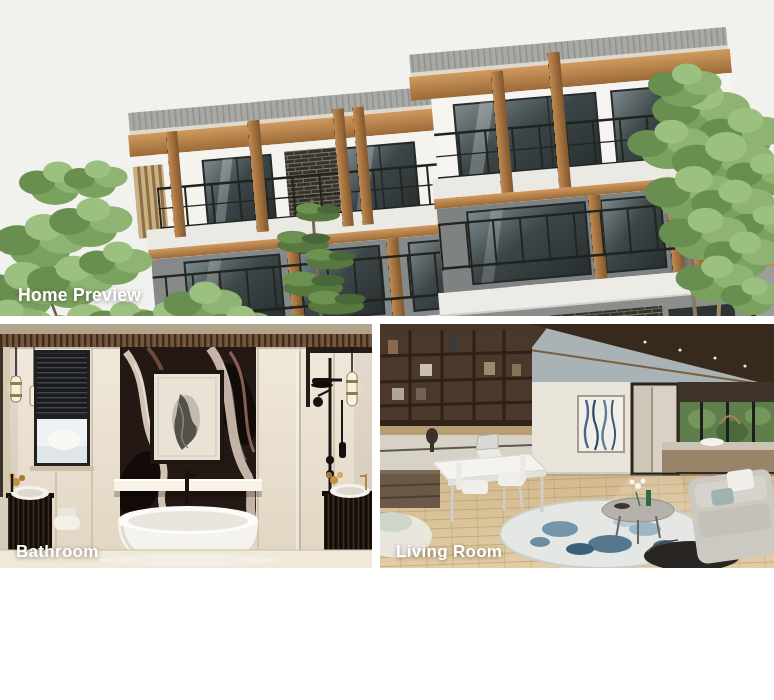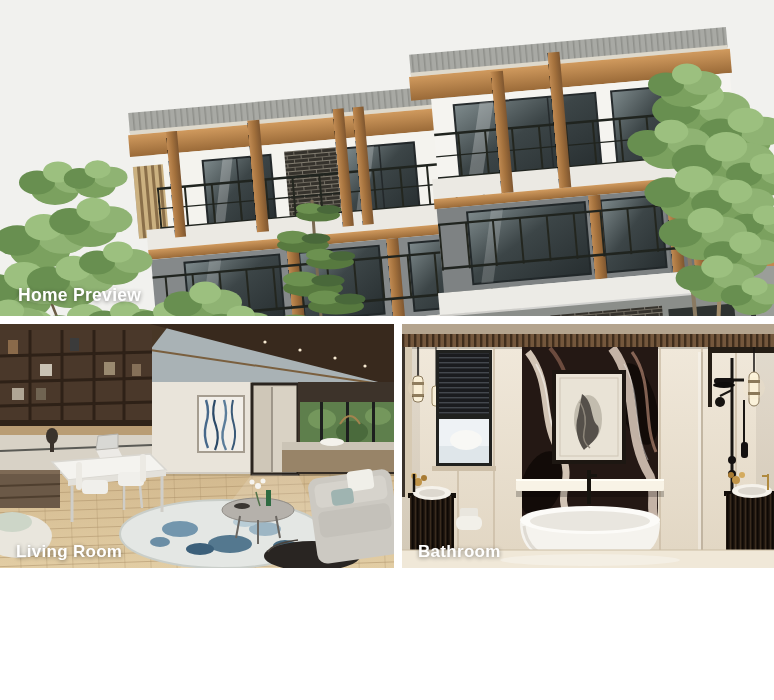--- a/index.html
+++ b/index.html
@@ -306,156 +306,20 @@
         <ellipse cx="706" cy="433" rx="22" ry="13" fill="#44613a"></ellipse>
         <ellipse cx="744" cy="431" rx="24" ry="14" fill="#567747"></ellipse>
           <ellipse cx="744" cy="425" rx="16" ry="8" fill="#6f9160"></ellipse>
       </g>
     </svg>
     <figcaption class="photo-label">Home Preview</figcaption>
   </figure>
 
   <div class="row">
 
-    <figure class="tile tile-left">
-      <svg width="394" height="244" viewBox="0 0 394 244" xmlns="http://www.w3.org/2000/svg">
-        <defs>
-          <linearGradient id="l-floor" x1="0" y1="0" x2="0" y2="1">
-            <stop offset="0" stop-color="#cdb287"></stop>
-              <stop offset="1" stop-color="#e2cda4"></stop>
-          </linearGradient>
-          <pattern id="l-plank" width="26" height="9" patternUnits="userSpaceOnUse" patternTransform="rotate(-2)">
-            <rect y="8" width="26" height="1" fill="#a98e66" opacity=".5"></rect>
-            <rect x="12" width="1" height="9" fill="#a98e66" opacity=".35"></rect>
-          </pattern>
-          <clipPath id="l-rugclip">
-              <ellipse cx="222" cy="210" rx="102" ry="34"></ellipse>
-            </clipPath>
-        </defs>
-
-        <rect x="0" y="115" width="394" height="129" fill="url(#l-floor)"></rect>
-        <rect x="0" y="115" width="394" height="129" fill="url(#l-plank)"></rect>
-
-        <rect x="0" y="0" width="394" height="60" fill="#a9b2b5"></rect>
-        <polygon points="0,0 170,0 150,26 0,58" fill="#483726"></polygon>
-        <polygon points="150,0 394,0 394,62 235,22" fill="#38291d"></polygon>
-        <line x1="150" y1="26" x2="394" y2="62" stroke="#7a5f3e" stroke-width="2"></line>
-        <circle cx="265" cy="18" r="1.6" fill="#f7ead2"></circle>
-          <circle cx="300" cy="26" r="1.6" fill="#f7ead2"></circle>
-        <circle cx="335" cy="34" r="1.6" fill="#f7ead2"></circle>
-          <circle cx="365" cy="42" r="1.6" fill="#f7ead2"></circle>
-
-        <rect x="0" y="6" width="152" height="96" fill="#4a382a"></rect>
-        <line x1="30" y1="6" x2="30" y2="102" stroke="#2e2117" stroke-width="3"></line>
-        <line x1="62" y1="6" x2="62" y2="102" stroke="#2e2117" stroke-width="3"></line>
-        <line x1="94" y1="6" x2="94" y2="102" stroke="#2e2117" stroke-width="3"></line>
-        <line x1="124" y1="6" x2="124" y2="102" stroke="#2e2117" stroke-width="3"></line>
-        <line x1="0" y1="32" x2="152" y2="28" stroke="#2e2117" stroke-width="3"></line>
-        <line x1="0" y1="58" x2="152" y2="54" stroke="#2e2117" stroke-width="3"></line>
-        <line x1="0" y1="82" x2="152" y2="78" stroke="#2e2117" stroke-width="3"></line>
-        <rect x="8" y="16" width="10" height="14" fill="#8a6a4a"></rect>
-          <rect x="40" y="40" width="12" height="12" fill="#c9c2b4"></rect>
-        <rect x="70" y="14" width="9" height="13" fill="#3b3b3b"></rect>
-          <rect x="104" y="38" width="11" height="13" fill="#9a8a70"></rect>
-        <rect x="36" y="64" width="10" height="12" fill="#70645２" opacity="0"></rect>
-          <rect x="36" y="64" width="10" height="12" fill="#706452"></rect>
-        <rect x="132" y="40" width="9" height="12" fill="#857058"></rect>
-          <rect x="12" y="64" width="12" height="12" fill="#b0a695"></rect>
-        <rect x="0" y="96" width="160" height="6" fill="#2f2318"></rect>
-
-        <rect x="0" y="102" width="152" height="48" fill="#d8d2c6"></rect>
-        <rect x="0" y="102" width="152" height="9" fill="#b99d74"></rect>
-        <line x1="0" y1="127" x2="152" y2="121" stroke="#5a5a55" stroke-width="2"></line>
-        <ellipse cx="52" cy="112" rx="6" ry="8" fill="#3a332c"></ellipse>
-        <rect x="50" y="118" width="4" height="10" fill="#3a332c"></rect>
-
-        <rect x="152" y="58" width="100" height="92" fill="#e9e4da"></rect>
-        <rect x="152" y="148" width="242" height="4" fill="#000000" opacity=".1"></rect>
-        <rect x="198" y="72" width="46" height="56" fill="#f2efe9" stroke="#a59d90" stroke-width="2"></rect>
-        <path d="M206,76 q4,12 0,24 q-3,12 2,24" stroke="#47688a" stroke-width="2.4" fill="none"></path>
-        <path d="M215,76 q-4,14 1,26 q4,12 -1,24" stroke="#2c4a68" stroke-width="2.2" fill="none"></path>
-        <path d="M224,76 q4,13 0,26 q-4,12 2,24" stroke="#5b7d9a" stroke-width="2.4" fill="none"></path>
-        <path d="M233,76 q-3,12 1,25 q3,12 -2,25" stroke="#3a5a78" stroke-width="2" fill="none"></path>
-
-        <rect x="252" y="60" width="46" height="90" fill="#cfc7b8" stroke="#2a241e" stroke-width="3"></rect>
-        <rect x="272" y="63" width="24" height="85" fill="#d9d2c4"></rect>
-        <line x1="272" y1="63" x2="272" y2="148" stroke="#8c8478" stroke-width="1.5"></line>
-
-        <rect x="298" y="58" width="96" height="92" fill="#3d332a"></rect>
-        <rect x="300" y="78" width="94" height="56" fill="#5e7f4c"></rect>
-        <ellipse cx="322" cy="95" rx="14" ry="10" fill="#74975c"></ellipse>
-        <ellipse cx="352" cy="108" rx="16" ry="11" fill="#4a6a3c"></ellipse>
-        <ellipse cx="378" cy="92" rx="13" ry="9" fill="#74975c"></ellipse>
-        <rect x="320" y="78" width="3" height="56" fill="#1d1f1e"></rect>
-        <rect x="346" y="78" width="3" height="56" fill="#1d1f1e"></rect>
-        <rect x="372" y="78" width="3" height="56" fill="#1d1f1e"></rect>
-        <path d="M340,100 q10,-16 20,0" stroke="#a3834e" stroke-width="2" fill="none"></path>
-        <rect x="282" y="118" width="112" height="8" fill="#cbc4b6"></rect>
-        <rect x="282" y="126" width="112" height="22" fill="#988468"></rect>
-        <ellipse cx="332" cy="118" rx="12" ry="4" fill="#f4f2ec"></ellipse>
-        <rect x="282" y="148" width="112" height="4" fill="#000000" opacity=".15"></rect>
-
-        <polygon points="252,150 298,150 340,244 180,244" fill="#ffffff" opacity=".14"></polygon>
-
-        <ellipse cx="222" cy="210" rx="102" ry="34" fill="#e4e7e4" stroke="#c9cec9" stroke-width="2"></ellipse>
-        <g clip-path="url(#l-rugclip)">
-          <ellipse cx="180" cy="205" rx="18" ry="8" fill="#7396ad"></ellipse>
-          <ellipse cx="230" cy="220" rx="22" ry="9" fill="#54788f"></ellipse>
-          <ellipse cx="265" cy="205" rx="16" ry="7" fill="#9db6c4"></ellipse>
-          <ellipse cx="200" cy="225" rx="14" ry="6" fill="#3c607a"></ellipse>
-          <ellipse cx="245" cy="198" rx="12" ry="5" fill="#b9cdd6"></ellipse>
-          <ellipse cx="160" cy="218" rx="10" ry="5" fill="#6b8ea5"></ellipse>
-          <ellipse cx="285" cy="222" rx="12" ry="6" fill="#46697f"></ellipse>
-        </g>
-
-        <polygon points="52,138 150,130 166,146 68,156" fill="#f4f3ef" stroke="#d9d7d1" stroke-width="1.5"></polygon>
-        <polygon points="68,156 166,146 166,152 68,162" fill="#e3e1db"></polygon>
-        <line x1="72" y1="162" x2="72" y2="198" stroke="#d0cec8" stroke-width="3"></line>
-        <line x1="162" y1="152" x2="162" y2="188" stroke="#d0cec8" stroke-width="3"></line>
-        <line x1="58" y1="146" x2="58" y2="178" stroke="#c4c2bc" stroke-width="3"></line>
-        <polygon points="96,126 118,124 122,132 100,134" fill="#eceae6"></polygon>
-        <polygon points="98,112 118,110 118,124 96,126" fill="#d8d8d4" stroke="#b5b3ad" stroke-width="1"></polygon>
-        <rect x="118" y="148" width="26" height="14" rx="4" fill="#f0efeb"></rect>
-        <rect x="140" y="130" width="6" height="28" rx="3" fill="#eceae4"></rect>
-        <line x1="124" y1="162" x2="124" y2="186" stroke="#cfcdc7" stroke-width="2.5"></line>
-        <line x1="140" y1="162" x2="142" y2="184" stroke="#cfcdc7" stroke-width="2.5"></line>
-        <rect x="82" y="156" width="26" height="14" rx="4" fill="#f0efeb"></rect>
-        <rect x="76" y="138" width="6" height="28" rx="3" fill="#eceae4"></rect>
-
-        <rect x="0" y="146" width="60" height="4" fill="#7e6a55"></rect>
-        <rect x="0" y="150" width="60" height="34" fill="#6b5947"></rect>
-        <line x1="0" y1="162" x2="60" y2="160" stroke="#4f3f2f" stroke-width="2"></line>
-        <line x1="0" y1="174" x2="60" y2="172" stroke="#4f3f2f" stroke-width="2"></line>
-        <ellipse cx="18" cy="212" rx="34" ry="22" fill="#e9e6dd"></ellipse>
-        <ellipse cx="12" cy="198" rx="20" ry="10" fill="#cdd6c8"></ellipse>
-
-        <ellipse cx="258" cy="186" rx="36" ry="12" fill="#b5b1ab" stroke="#908c86" stroke-width="1"></ellipse>
-        <line x1="240" y1="192" x2="236" y2="214" stroke="#6b6762" stroke-width="2"></line>
-        <line x1="258" y1="196" x2="258" y2="220" stroke="#6b6762" stroke-width="2"></line>
-        <line x1="276" y1="192" x2="280" y2="214" stroke="#6b6762" stroke-width="2"></line>
-        <rect x="266" y="166" width="5" height="16" fill="#2f6b42"></rect>
-        <circle cx="258" cy="162" r="3" fill="#f6f4ef"></circle>
-          <circle cx="252" cy="158" r="2.5" fill="#f6f4ef"></circle>
-          <circle cx="263" cy="157" r="2.5" fill="#f6f4ef"></circle>
-        <path d="M256,168 q2,8 4,14" stroke="#51724a" stroke-width="1.5" fill="none"></path>
-        <ellipse cx="242" cy="182" rx="8" ry="3" fill="#3a3632"></ellipse>
-        <ellipse cx="312" cy="232" rx="48" ry="15" fill="#292522"></ellipse>
-        <path d="M268,228 a48,15 0 0 1 30,-12" stroke="#4a443e" stroke-width="1.5" fill="none"></path>
-
-        <g transform="rotate(-8 350 190)">
-          <rect x="312" y="150" width="84" height="86" rx="10" fill="#ccc9c2"></rect>
-          <rect x="318" y="156" width="72" height="24" rx="6" fill="#d6d3cc"></rect>
-          <rect x="318" y="184" width="72" height="26" rx="6" fill="#c4c1ba"></rect>
-          <rect x="352" y="148" width="26" height="20" rx="4" fill="#f0efe9"></rect>
-          <rect x="334" y="164" width="22" height="16" rx="4" fill="#9fb4b1"></rect>
-        </g>
-      </svg>
-      <figcaption class="photo-label">Living Room</figcaption>
-    </figure>
-
     <figure class="tile tile-right">
       <svg width="372" height="244" viewBox="0 0 372 244" xmlns="http://www.w3.org/2000/svg">
         <defs>
           <linearGradient id="b-wall" x1="0" y1="0" x2="0" y2="1">
             <stop offset="0" stop-color="#f0e8da"></stop>
               <stop offset="1" stop-color="#e2d7c4"></stop>
           </linearGradient>
           <pattern id="b-slat" width="6" height="13" patternUnits="userSpaceOnUse">
             <rect width="6" height="13" fill="#74573c"></rect>
               <rect width="2.4" height="13" fill="#3f2d1c"></rect>
@@ -579,14 +443,150 @@
         <line x1="366" y1="150" x2="366" y2="166" stroke="#b08a3e" stroke-width="2"></line>
         <line x1="366" y1="152" x2="360" y2="152" stroke="#b08a3e" stroke-width="2"></line>
 
         <rect x="0" y="226" width="372" height="18" fill="#f0e8d8"></rect>
         <line x1="0" y1="226" x2="372" y2="226" stroke="#cbbda4" stroke-width="1"></line>
         <ellipse cx="188" cy="236" rx="90" ry="6" fill="#ffffff" opacity=".3"></ellipse>
       </svg>
       <figcaption class="photo-label">Bathroom</figcaption>
     </figure>
 
+    <figure class="tile tile-left">
+      <svg width="394" height="244" viewBox="0 0 394 244" xmlns="http://www.w3.org/2000/svg">
+        <defs>
+          <linearGradient id="l-floor" x1="0" y1="0" x2="0" y2="1">
+            <stop offset="0" stop-color="#cdb287"></stop>
+              <stop offset="1" stop-color="#e2cda4"></stop>
+          </linearGradient>
+          <pattern id="l-plank" width="26" height="9" patternUnits="userSpaceOnUse" patternTransform="rotate(-2)">
+            <rect y="8" width="26" height="1" fill="#a98e66" opacity=".5"></rect>
+            <rect x="12" width="1" height="9" fill="#a98e66" opacity=".35"></rect>
+          </pattern>
+          <clipPath id="l-rugclip">
+              <ellipse cx="222" cy="210" rx="102" ry="34"></ellipse>
+            </clipPath>
+        </defs>
+
+        <rect x="0" y="115" width="394" height="129" fill="url(#l-floor)"></rect>
+        <rect x="0" y="115" width="394" height="129" fill="url(#l-plank)"></rect>
+
+        <rect x="0" y="0" width="394" height="60" fill="#a9b2b5"></rect>
+        <polygon points="0,0 170,0 150,26 0,58" fill="#483726"></polygon>
+        <polygon points="150,0 394,0 394,62 235,22" fill="#38291d"></polygon>
+        <line x1="150" y1="26" x2="394" y2="62" stroke="#7a5f3e" stroke-width="2"></line>
+        <circle cx="265" cy="18" r="1.6" fill="#f7ead2"></circle>
+          <circle cx="300" cy="26" r="1.6" fill="#f7ead2"></circle>
+        <circle cx="335" cy="34" r="1.6" fill="#f7ead2"></circle>
+          <circle cx="365" cy="42" r="1.6" fill="#f7ead2"></circle>
+
+        <rect x="0" y="6" width="152" height="96" fill="#4a382a"></rect>
+        <line x1="30" y1="6" x2="30" y2="102" stroke="#2e2117" stroke-width="3"></line>
+        <line x1="62" y1="6" x2="62" y2="102" stroke="#2e2117" stroke-width="3"></line>
+        <line x1="94" y1="6" x2="94" y2="102" stroke="#2e2117" stroke-width="3"></line>
+        <line x1="124" y1="6" x2="124" y2="102" stroke="#2e2117" stroke-width="3"></line>
+        <line x1="0" y1="32" x2="152" y2="28" stroke="#2e2117" stroke-width="3"></line>
+        <line x1="0" y1="58" x2="152" y2="54" stroke="#2e2117" stroke-width="3"></line>
+        <line x1="0" y1="82" x2="152" y2="78" stroke="#2e2117" stroke-width="3"></line>
+        <rect x="8" y="16" width="10" height="14" fill="#8a6a4a"></rect>
+          <rect x="40" y="40" width="12" height="12" fill="#c9c2b4"></rect>
+        <rect x="70" y="14" width="9" height="13" fill="#3b3b3b"></rect>
+          <rect x="104" y="38" width="11" height="13" fill="#9a8a70"></rect>
+        <rect x="36" y="64" width="10" height="12" fill="#70645２" opacity="0"></rect>
+          <rect x="36" y="64" width="10" height="12" fill="#706452"></rect>
+        <rect x="132" y="40" width="9" height="12" fill="#857058"></rect>
+          <rect x="12" y="64" width="12" height="12" fill="#b0a695"></rect>
+        <rect x="0" y="96" width="160" height="6" fill="#2f2318"></rect>
+
+        <rect x="0" y="102" width="152" height="48" fill="#d8d2c6"></rect>
+        <rect x="0" y="102" width="152" height="9" fill="#b99d74"></rect>
+        <line x1="0" y1="127" x2="152" y2="121" stroke="#5a5a55" stroke-width="2"></line>
+        <ellipse cx="52" cy="112" rx="6" ry="8" fill="#3a332c"></ellipse>
+        <rect x="50" y="118" width="4" height="10" fill="#3a332c"></rect>
+
+        <rect x="152" y="58" width="100" height="92" fill="#e9e4da"></rect>
+        <rect x="152" y="148" width="242" height="4" fill="#000000" opacity=".1"></rect>
+        <rect x="198" y="72" width="46" height="56" fill="#f2efe9" stroke="#a59d90" stroke-width="2"></rect>
+        <path d="M206,76 q4,12 0,24 q-3,12 2,24" stroke="#47688a" stroke-width="2.4" fill="none"></path>
+        <path d="M215,76 q-4,14 1,26 q4,12 -1,24" stroke="#2c4a68" stroke-width="2.2" fill="none"></path>
+        <path d="M224,76 q4,13 0,26 q-4,12 2,24" stroke="#5b7d9a" stroke-width="2.4" fill="none"></path>
+        <path d="M233,76 q-3,12 1,25 q3,12 -2,25" stroke="#3a5a78" stroke-width="2" fill="none"></path>
+
+        <rect x="252" y="60" width="46" height="90" fill="#cfc7b8" stroke="#2a241e" stroke-width="3"></rect>
+        <rect x="272" y="63" width="24" height="85" fill="#d9d2c4"></rect>
+        <line x1="272" y1="63" x2="272" y2="148" stroke="#8c8478" stroke-width="1.5"></line>
+
+        <rect x="298" y="58" width="96" height="92" fill="#3d332a"></rect>
+        <rect x="300" y="78" width="94" height="56" fill="#5e7f4c"></rect>
+        <ellipse cx="322" cy="95" rx="14" ry="10" fill="#74975c"></ellipse>
+        <ellipse cx="352" cy="108" rx="16" ry="11" fill="#4a6a3c"></ellipse>
+        <ellipse cx="378" cy="92" rx="13" ry="9" fill="#74975c"></ellipse>
+        <rect x="320" y="78" width="3" height="56" fill="#1d1f1e"></rect>
+        <rect x="346" y="78" width="3" height="56" fill="#1d1f1e"></rect>
+        <rect x="372" y="78" width="3" height="56" fill="#1d1f1e"></rect>
+        <path d="M340,100 q10,-16 20,0" stroke="#a3834e" stroke-width="2" fill="none"></path>
+        <rect x="282" y="118" width="112" height="8" fill="#cbc4b6"></rect>
+        <rect x="282" y="126" width="112" height="22" fill="#988468"></rect>
+        <ellipse cx="332" cy="118" rx="12" ry="4" fill="#f4f2ec"></ellipse>
+        <rect x="282" y="148" width="112" height="4" fill="#000000" opacity=".15"></rect>
+
+        <polygon points="252,150 298,150 340,244 180,244" fill="#ffffff" opacity=".14"></polygon>
+
+        <ellipse cx="222" cy="210" rx="102" ry="34" fill="#e4e7e4" stroke="#c9cec9" stroke-width="2"></ellipse>
+        <g clip-path="url(#l-rugclip)">
+          <ellipse cx="180" cy="205" rx="18" ry="8" fill="#7396ad"></ellipse>
+          <ellipse cx="230" cy="220" rx="22" ry="9" fill="#54788f"></ellipse>
+          <ellipse cx="265" cy="205" rx="16" ry="7" fill="#9db6c4"></ellipse>
+          <ellipse cx="200" cy="225" rx="14" ry="6" fill="#3c607a"></ellipse>
+          <ellipse cx="245" cy="198" rx="12" ry="5" fill="#b9cdd6"></ellipse>
+          <ellipse cx="160" cy="218" rx="10" ry="5" fill="#6b8ea5"></ellipse>
+          <ellipse cx="285" cy="222" rx="12" ry="6" fill="#46697f"></ellipse>
+        </g>
+
+        <polygon points="52,138 150,130 166,146 68,156" fill="#f4f3ef" stroke="#d9d7d1" stroke-width="1.5"></polygon>
+        <polygon points="68,156 166,146 166,152 68,162" fill="#e3e1db"></polygon>
+        <line x1="72" y1="162" x2="72" y2="198" stroke="#d0cec8" stroke-width="3"></line>
+        <line x1="162" y1="152" x2="162" y2="188" stroke="#d0cec8" stroke-width="3"></line>
+        <line x1="58" y1="146" x2="58" y2="178" stroke="#c4c2bc" stroke-width="3"></line>
+        <polygon points="96,126 118,124 122,132 100,134" fill="#eceae6"></polygon>
+        <polygon points="98,112 118,110 118,124 96,126" fill="#d8d8d4" stroke="#b5b3ad" stroke-width="1"></polygon>
+        <rect x="118" y="148" width="26" height="14" rx="4" fill="#f0efeb"></rect>
+        <rect x="140" y="130" width="6" height="28" rx="3" fill="#eceae4"></rect>
+        <line x1="124" y1="162" x2="124" y2="186" stroke="#cfcdc7" stroke-width="2.5"></line>
+        <line x1="140" y1="162" x2="142" y2="184" stroke="#cfcdc7" stroke-width="2.5"></line>
+        <rect x="82" y="156" width="26" height="14" rx="4" fill="#f0efeb"></rect>
+        <rect x="76" y="138" width="6" height="28" rx="3" fill="#eceae4"></rect>
+
+        <rect x="0" y="146" width="60" height="4" fill="#7e6a55"></rect>
+        <rect x="0" y="150" width="60" height="34" fill="#6b5947"></rect>
+        <line x1="0" y1="162" x2="60" y2="160" stroke="#4f3f2f" stroke-width="2"></line>
+        <line x1="0" y1="174" x2="60" y2="172" stroke="#4f3f2f" stroke-width="2"></line>
+        <ellipse cx="18" cy="212" rx="34" ry="22" fill="#e9e6dd"></ellipse>
+        <ellipse cx="12" cy="198" rx="20" ry="10" fill="#cdd6c8"></ellipse>
+
+        <ellipse cx="258" cy="186" rx="36" ry="12" fill="#b5b1ab" stroke="#908c86" stroke-width="1"></ellipse>
+        <line x1="240" y1="192" x2="236" y2="214" stroke="#6b6762" stroke-width="2"></line>
+        <line x1="258" y1="196" x2="258" y2="220" stroke="#6b6762" stroke-width="2"></line>
+        <line x1="276" y1="192" x2="280" y2="214" stroke="#6b6762" stroke-width="2"></line>
+        <rect x="266" y="166" width="5" height="16" fill="#2f6b42"></rect>
+        <circle cx="258" cy="162" r="3" fill="#f6f4ef"></circle>
+          <circle cx="252" cy="158" r="2.5" fill="#f6f4ef"></circle>
+          <circle cx="263" cy="157" r="2.5" fill="#f6f4ef"></circle>
+        <path d="M256,168 q2,8 4,14" stroke="#51724a" stroke-width="1.5" fill="none"></path>
+        <ellipse cx="242" cy="182" rx="8" ry="3" fill="#3a3632"></ellipse>
+        <ellipse cx="312" cy="232" rx="48" ry="15" fill="#292522"></ellipse>
+        <path d="M268,228 a48,15 0 0 1 30,-12" stroke="#4a443e" stroke-width="1.5" fill="none"></path>
+
+        <g transform="rotate(-8 350 190)">
+          <rect x="312" y="150" width="84" height="86" rx="10" fill="#ccc9c2"></rect>
+          <rect x="318" y="156" width="72" height="24" rx="6" fill="#d6d3cc"></rect>
+          <rect x="318" y="184" width="72" height="26" rx="6" fill="#c4c1ba"></rect>
+          <rect x="352" y="148" width="26" height="20" rx="4" fill="#f0efe9"></rect>
+          <rect x="334" y="164" width="22" height="16" rx="4" fill="#9fb4b1"></rect>
+        </g>
+      </svg>
+      <figcaption class="photo-label">Living Room</figcaption>
+    </figure>
+
   </div>
 </div>
 
 </body></html>

